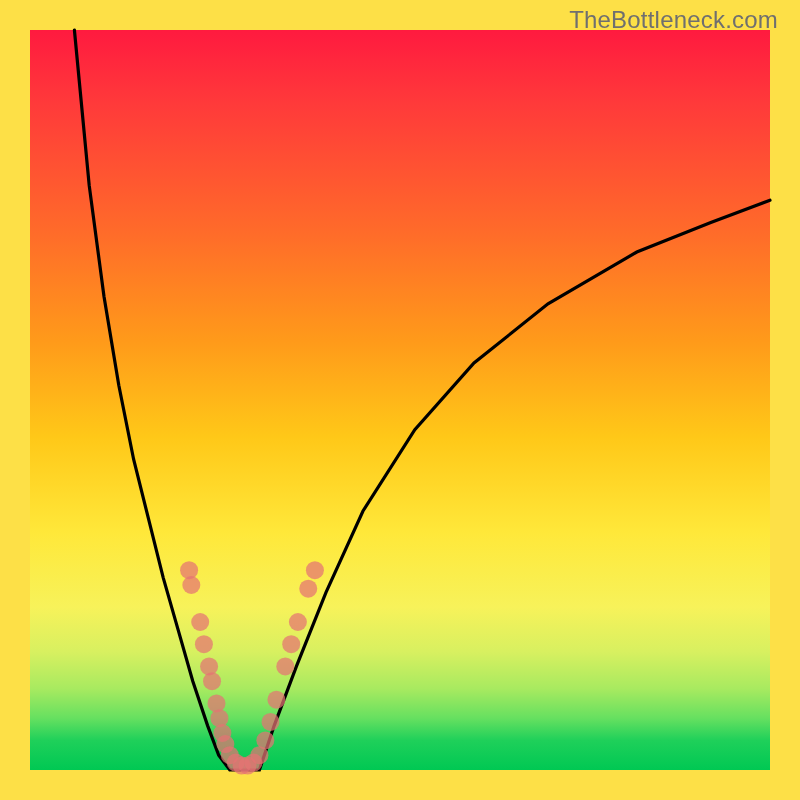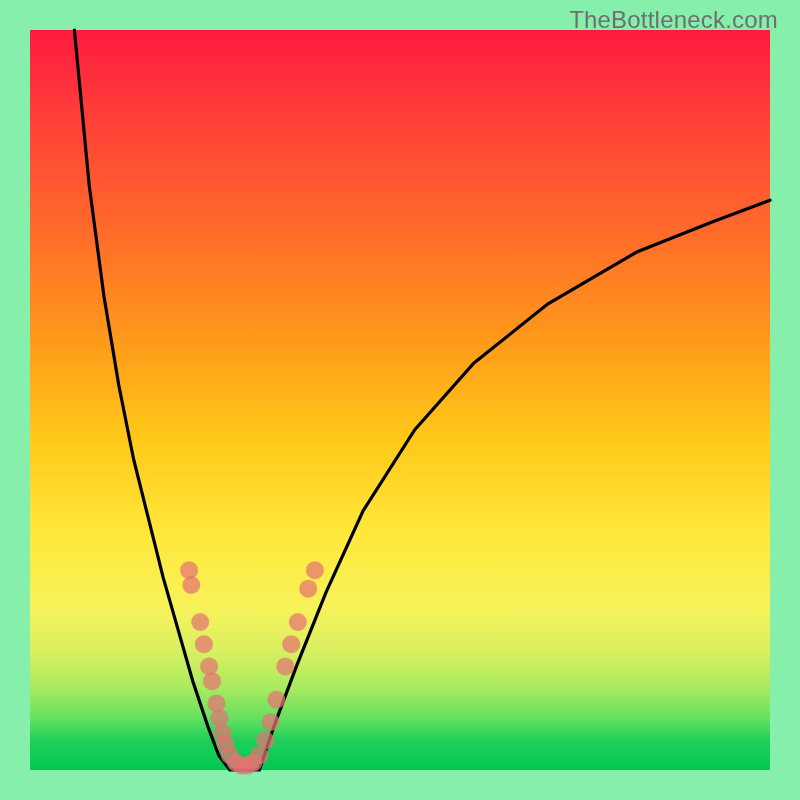--- a/index.html
+++ b/index.html
@@ -8,21 +8,21 @@
     width: 800px;
     height: 800px;
     overflow: hidden;
     background: #000;
     font-family: Arial, Helvetica, sans-serif;
   }
   .frame {
     position: relative;
     width: 800px;
     height: 800px;
-    background: #86efac;
+    background: #fde047;
   }
   .plot-area {
     position: absolute;
     left: 30px;
     top: 30px;
     width: 740px;
     height: 740px;
     
     background: linear-gradient(
       to bottom,

